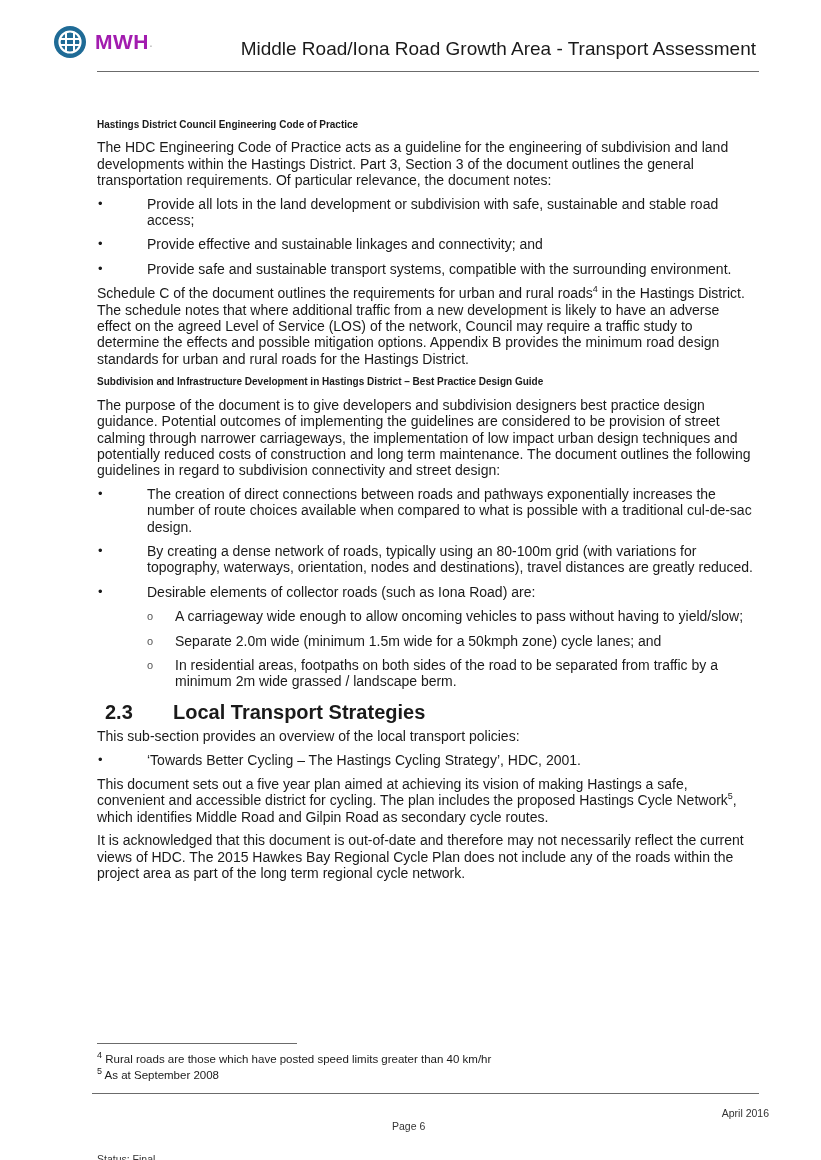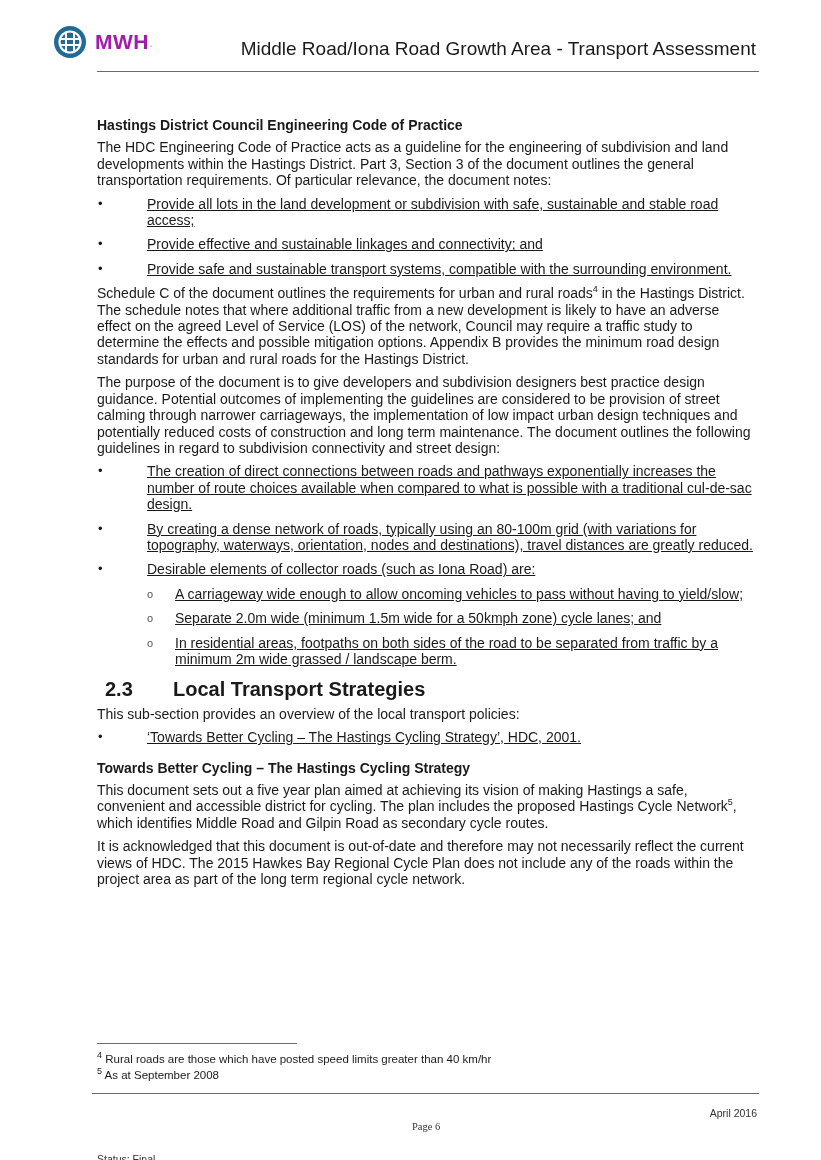--- a/index.html
+++ b/index.html
@@ -6,39 +6,39 @@
   body { width: 821px; height: 1160px; position: relative; overflow: hidden; color: #1a1a1a;
          font-family: "Liberation Sans", "DejaVu Sans", sans-serif; }
   .logo { position: absolute; left: 53px; top: 25px; display: flex; align-items: center; }
   .logo svg { width: 34px; height: 34px; display: block; }
   .logo .brand { margin-left: 8px; font-weight: bold; font-size: 21px; color: #a21caf; letter-spacing: 0.5px; }
   .logo .brand-dot { color: #b5b5b5; font-size: 14px; }
   .header-title { position: absolute; right: 65px; top: 38px; font-size: 19px; color: #1a1a1a; }
   .header-rule { position: absolute; left: 97px; right: 62px; top: 71px; border-top: 1px solid #6b6b6b; }
 
   .content { position: absolute; left: 97px; top: 117px; width: 660px; font-size: 14px; line-height: 16.4px; }
-  .h-sub { font-weight: bold; font-size: 14px; margin: 0 0 6px 0; }
+  .h-sub { font-weight: bold; font-size: 10px; margin: 0 0 6px 0; }
   .p { margin: 0 0 7px 0; }
-  .bullets { margin: 0 0 7px 0; padding: 0; list-style: none; text-decoration: underline; }
+  .bullets { margin: 0 0 7px 0; padding: 0; list-style: none; }
   .bullets > li { position: relative; padding-left: 50px; margin-bottom: 8px; }
   .bullets > li::before { content: "•"; position: absolute; left: 1px; top: 0; font-size: 13px; }
   .sub-bullets { list-style: none; padding: 0; margin: 8px 0 0 0; }
   .sub-bullets > li { position: relative; padding-left: 28px; margin-bottom: 8px; }
   .sub-bullets > li::before { content: "o"; position: absolute; left: 0; top: 0; font-size: 11px; color: #555; }
   .h2 { font-size: 20px; font-weight: bold; margin: 14px 0 8px 8px; display: flex; }
   .h2 .num { width: 68px; }
   sup { font-size: 9px; line-height: 0; }
 
   .fn-rule { position: absolute; left: 97px; top: 1043px; width: 200px; border-top: 1px solid #6b6b6b; }
   .footnotes { position: absolute; left: 97px; top: 1051px; font-size: 11.5px; line-height: 16px; }
   .footer-rule { position: absolute; left: 92px; right: 62px; top: 1093px; border-top: 1.5px solid #6b6b6b; }
   .footer { position: absolute; top: 1107px; font-size: 10.5px; line-height: 13px; color: #333; }
   .footer.left { left: 97px; margin-top: 46px; }
-  .footer.center { left: 412px; top: 1120px; font-family: Liberation Serif, serif; }
-  .footer.right { right: 64px; }
+  .footer.center { left: 392px; top: 1120px; }
+  .footer.right { right: 52px; }
 </style>
 </head>
 <body>
 
 <div class="logo">
   <svg viewBox="0 0 34 34">
     <circle cx="17" cy="17" r="16" fill="#1f6b96"></circle>
     <circle cx="17" cy="17" r="10.5" fill="none" stroke="#fff" stroke-width="2.2"></circle>
     <line x1="13" y1="7" x2="13" y2="27" stroke="#fff" stroke-width="2"></line>
     <line x1="21" y1="7" x2="21" y2="27" stroke="#fff" stroke-width="2"></line>
@@ -54,20 +54,21 @@
 <div class="content">
   <div class="h-sub">Hastings District Council Engineering Code of Practice</div>
   <p class="p">The HDC Engineering Code of Practice acts as a guideline for the engineering of subdivision and land developments within the Hastings District. Part 3, Section 3 of the document outlines the general transportation requirements. Of particular relevance, the document notes:</p>
   <ul class="bullets">
     <li>Provide all lots in the land development or subdivision with safe, sustainable and stable road access;</li>
     <li>Provide effective and sustainable linkages and connectivity; and</li>
     <li>Provide safe and sustainable transport systems, compatible with the surrounding environment.</li>
   </ul>
   <p class="p"><span>Schedule C of the document outlines the requirements for urban and rural roads</span><sup>4</sup><span> in the Hastings District. The schedule notes that where additional traffic from a new development is likely to have an adverse effect on the agreed Level of Service (LOS) of the network, Council may require a traffic study to determine the effects and possible mitigation options. Appendix B provides the minimum road design standards for urban and rural roads for the Hastings District.</span></p>
 
+  <div class="h-sub">Subdivision and Infrastructure Development in Hastings District – Best Practice Design Guide</div>
   <p class="p">The purpose of the document is to give developers and subdivision designers best practice design guidance. Potential outcomes of implementing the guidelines are considered to be provision of street calming through narrower carriageways, the implementation of low impact urban design techniques and potentially reduced costs of construction and long term maintenance. The document outlines the following guidelines in regard to subdivision connectivity and street design:</p>
   <ul class="bullets">
     <li>The creation of direct connections between roads and pathways exponentially increases the number of route choices available when compared to what is possible with a traditional cul-de-sac design.</li>
     <li>By creating a dense network of roads, typically using an 80-100m grid (with variations for topography, waterways, orientation, nodes and destinations), travel distances are greatly reduced.</li>
     <li>
       <span>Desirable elements of collector roads (such as Iona Road) are:</span>
       <ul class="sub-bullets">
         <li>A carriageway wide enough to allow oncoming vehicles to pass without having to yield/slow;</li>
         <li>Separate 2.0m wide (minimum 1.5m wide for a 50kmph zone) cycle lanes; and</li>
         <li>In residential areas, footpaths on both sides of the road to be separated from traffic by a minimum 2m wide grassed / landscape berm.</li>
@@ -77,21 +78,20 @@
 
   <div class="h2">
     <span class="num">2.3</span>
     <span>Local Transport Strategies</span>
   </div>
   <p class="p">This sub-section provides an overview of the local transport policies:</p>
   <ul class="bullets">
     <li>‘Towards Better Cycling – The Hastings Cycling Strategy’, HDC, 2001.</li>
   </ul>
 
-  <div class="h-sub" style="margin-top:14px;">Towards Better Cycling – The Hastings Cycling Strategy</div>
   <p class="p"><span>This document sets out a five year plan aimed at achieving its vision of making Hastings a safe, convenient and accessible district for cycling. The plan includes the proposed Hastings Cycle Network</span><sup>5</sup><span>, which identifies Middle Road and Gilpin Road as secondary cycle routes.</span></p>
   <p class="p">It is acknowledged that this document is out-of-date and therefore may not necessarily reflect the current views of HDC. The 2015 Hawkes Bay Regional Cycle Plan does not include any of the roads within the project area as part of the long term regional cycle network.</p>
 </div>
 
 <div class="fn-rule"></div>
 <div class="footnotes">
   <div><sup>4</sup><span> Rural roads are those which have posted speed limits greater than 40 km/hr</span></div>
   <div><sup>5</sup><span> As at September 2008</span></div>
 </div>
 

